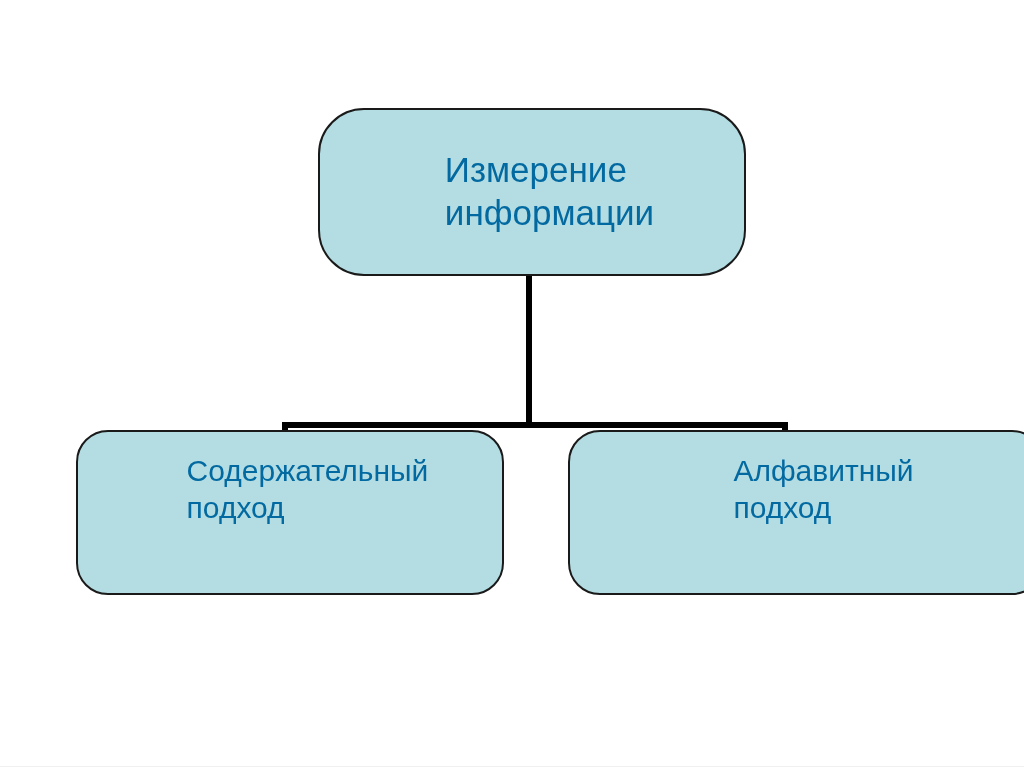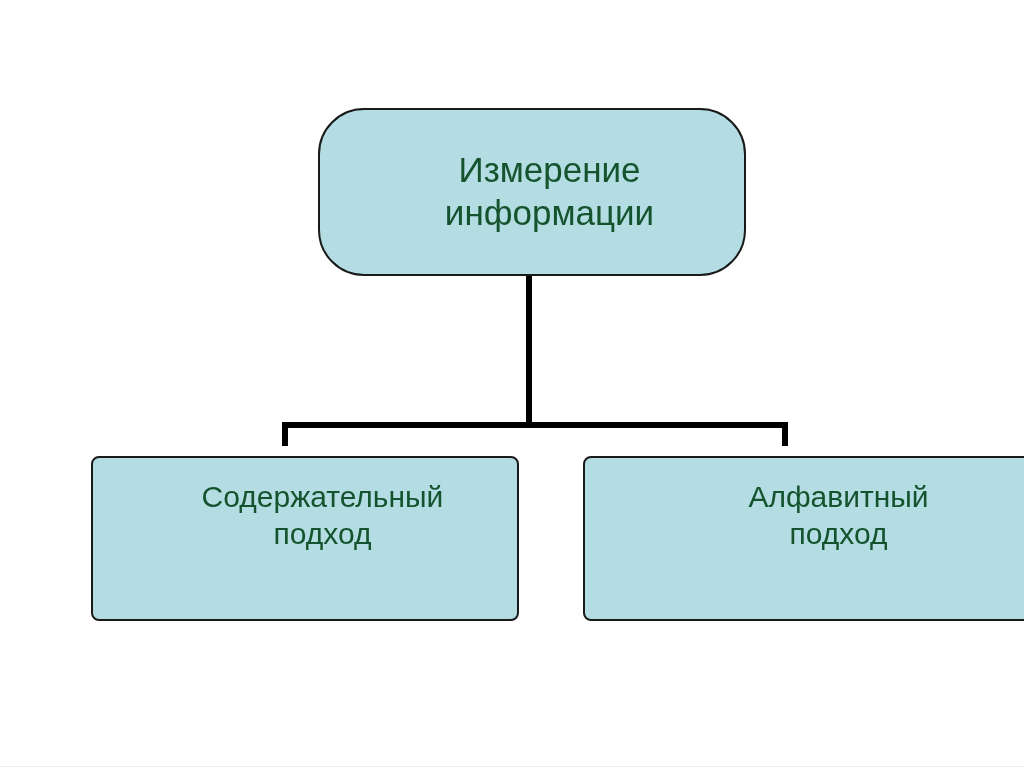--- a/index.html
+++ b/index.html
@@ -20,50 +20,49 @@
     border-bottom: 1px solid #f0f0f0;
     box-sizing: border-box;
   }
 
   
   .node {
     position: absolute;
     background: #b3dde2;
     border: 2px solid #1a1a1a;
     box-sizing: border-box;
-    color: #14532d;
-    text-align: center;
+    color: #0369a1;
+    text-align: left;
     line-height: 1.22;
     z-index: 3;
     padding-left: 35px;
   }
 
   .node-root {
     left: 318px;
     top: 108px;
     width: 428px;
     height: 168px;
     border-radius: 46px;
     display: flex;
     align-items: center;
     justify-content: center;
     font-size: 35px;
   }
 
   .node-child {
-    top: 456px;
+    top: 430px;
     width: 428px;
     height: 165px;
-    border-radius: 8px;
+    border-radius: 32px;
     display: flex;
     align-items: flex-start;
     justify-content: center;
     font-size: 30px;
     padding-top: 21px;
-    margin-left: 15px;
   }
 
   .node-child-left  { left: 76px; }
   .node-child-right { left: 568px; width: 476px; }
 
   .node-label {
     display: block;
     white-space: pre-line;
   }
 

